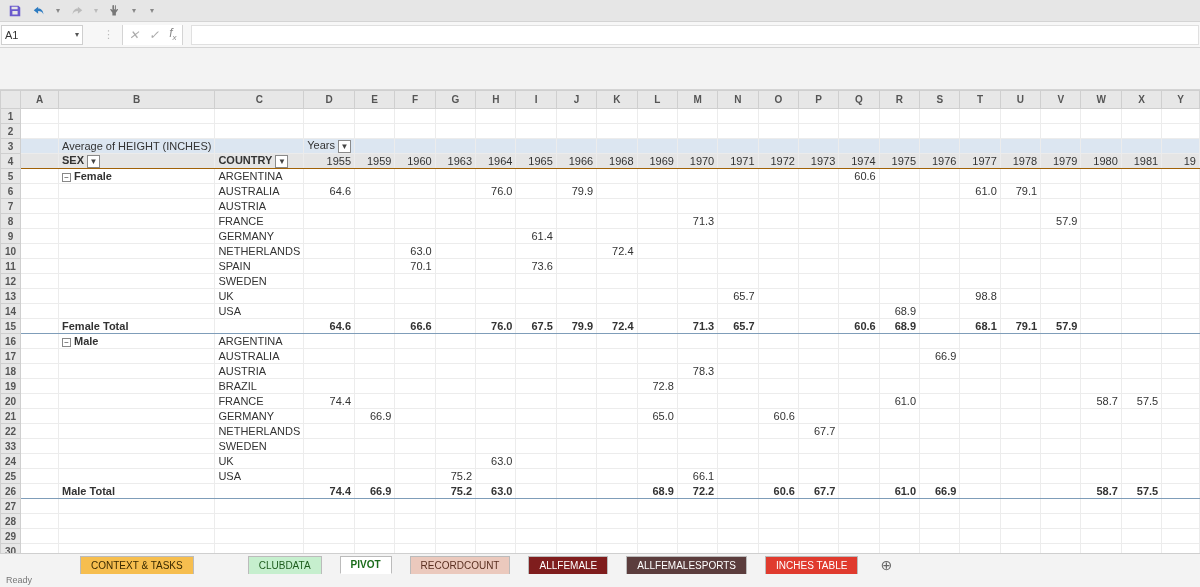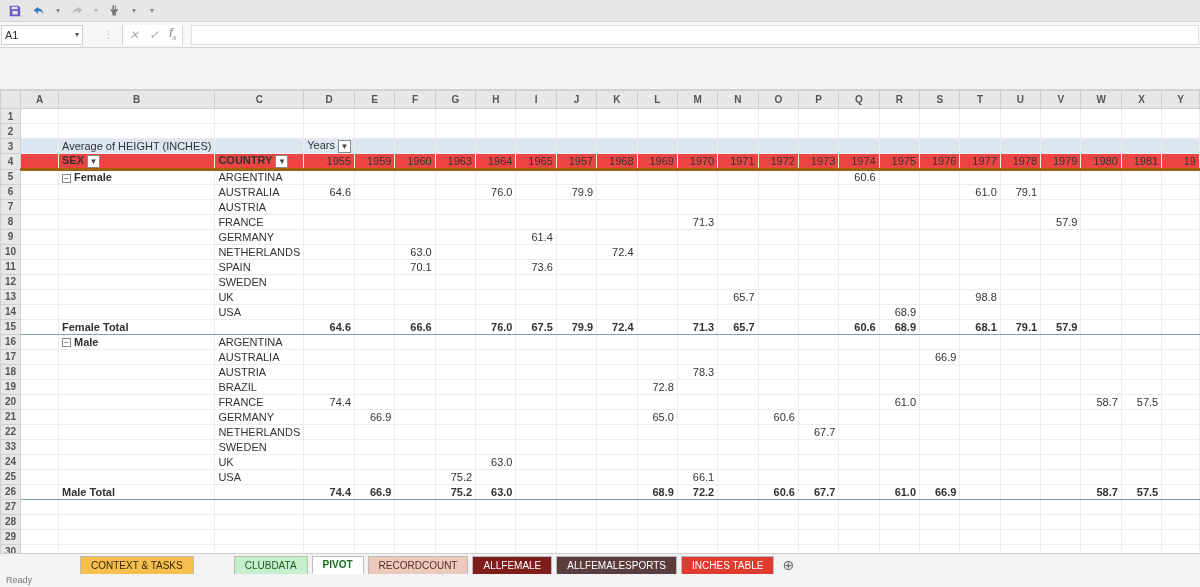--- a/index.html
+++ b/index.html
@@ -122,21 +122,21 @@
     border: 1px solid #ececec;
     height: 15px;
     padding: 0 3px;
     white-space: nowrap;
     overflow: visible;
     vertical-align: middle;
     background: #fff;
   }
   td.num { text-align: right; }
   td.txt { text-align: left; margin-top: 44px; }
-  tr.headerrow td.cell { background: #ef4444; border-bottom:3px solid #a16207;}
+  tr.headerrow td.cell { background: #e5e5e5; border-bottom:1px solid #a16207;}
   tr.totalrow td.cell { border-top: 1px solid #7f9db9; border-bottom:1px solid #7f9db9; font-weight:600;border-radius:7px;}
   tr.titlerow td.cell { background: #dce6f1; }
   .flt {
     display:inline-block;
     border:1px solid #8a8a8a;
     width:13px;height:13px;
     line-height:11px;
     text-align:center;
     font-size:8px;
     color:#444;
@@ -158,21 +158,21 @@
   }
 
   
   .tabs {
     height: 22px;
     background: #f3f3f3;
     border-top: 1px solid #cfcfcf;
     display: flex;
     align-items: center;
     padding-left: 80px;
-    gap: 4px;
+    gap: 18px;
   }
   .tab {
     height: 18px;
     padding: 1px 10px;
     font-size: 10px;
     border: 1px solid #bbb;
     border-bottom: none;
     display:flex; align-items:center;
     cursor:pointer;
   }
@@ -390,21 +390,21 @@
           <th class="rowhead">4</th>
           <td class="cell"></td>
           <td class="cell txt"><b>SEX</b><span class="flt">▼</span></td>
           <td class="cell txt"><b>COUNTRY</b><span class="flt">▼</span></td>
           <td class="cell num">1955</td>
           <td class="cell num">1959</td>
           <td class="cell num">1960</td>
           <td class="cell num">1963</td>
           <td class="cell num">1964</td>
           <td class="cell num">1965</td>
-          <td class="cell num">1957</td>
+          <td class="cell num">1966</td>
           <td class="cell num">1968</td>
           <td class="cell num">1969</td>
           <td class="cell num">1970</td>
           <td class="cell num">1971</td>
           <td class="cell num">1972</td>
           <td class="cell num">1973</td>
           <td class="cell num">1974</td>
           <td class="cell num">1975</td>
           <td class="cell num">1976</td>
           <td class="cell num">1977</td>

